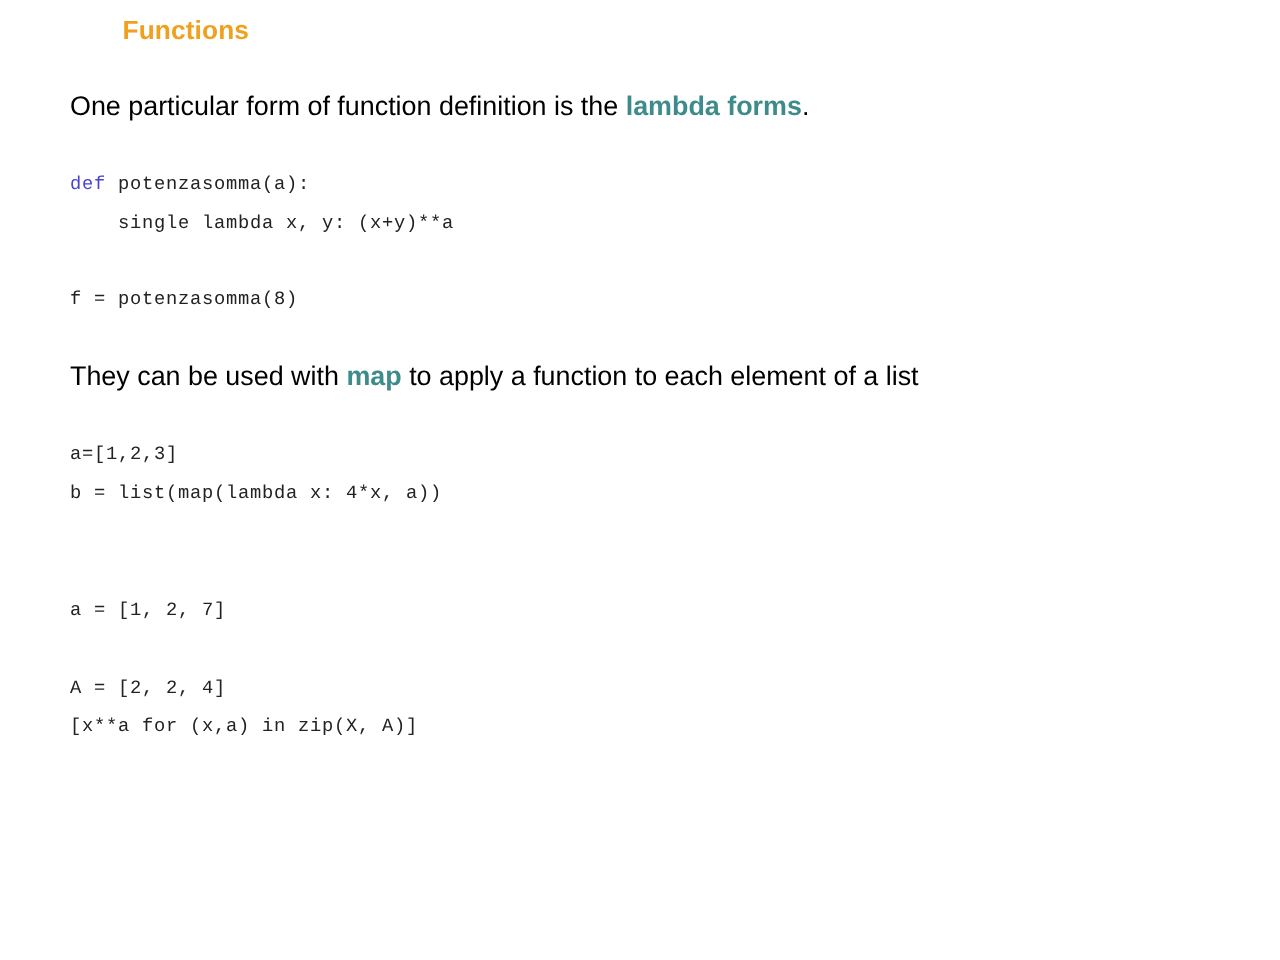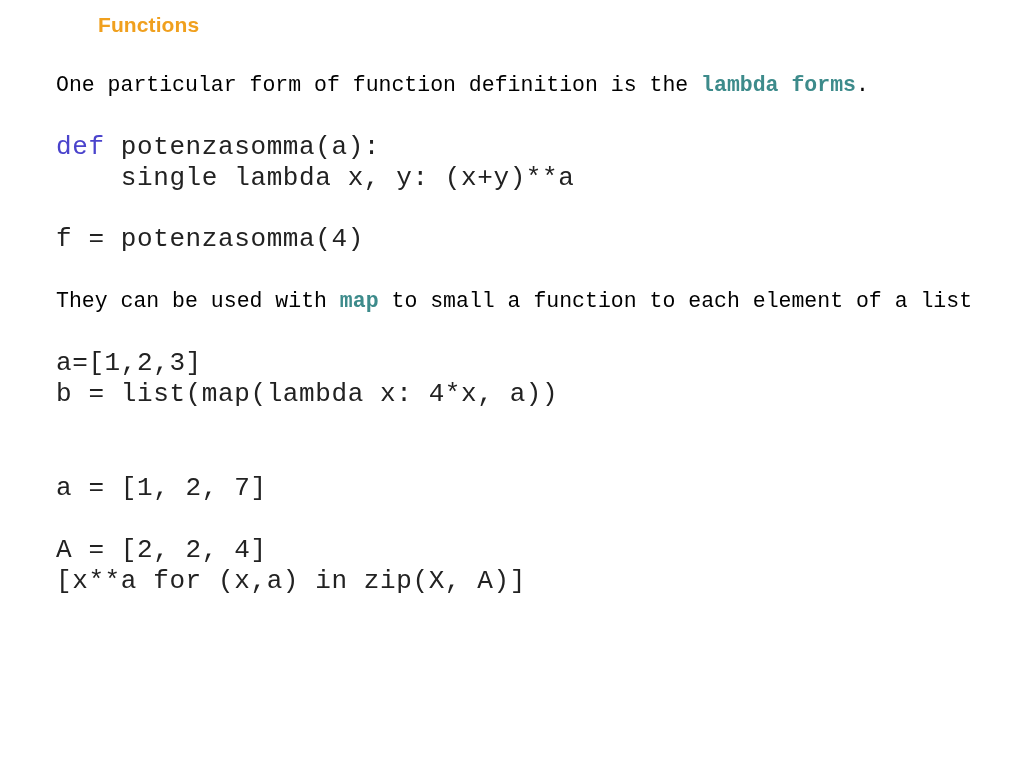--- a/index.html
+++ b/index.html
@@ -54,33 +54,33 @@
     white-space: pre-wrap;
   }
 
   .kw {
     color: #3d8b8b;
     font-weight: bold;
   }
 
   .code {
     font-family: "Liberation Mono", "DejaVu Sans Mono", monospace;
-    font-size: 26px;
+    font-size: 15px;
     line-height: 31px;
     color: #222222;
     white-space: pre;
     letter-spacing: 0.6px;
   }
 
   .code .def-kw {
     color: #4a43cc;
   }
 
   
-  .block { margin: 0; padding: 0; font-family: Liberation Mono, monospace; }
+  .block { margin: 0; padding: 0; }
 
   .gap-1 { height: 31px; }
   .gap-2 { height: 30px; }
   .gap-3 { height: 31px; }
   .gap-4 { height: 31px; }
   .gap-5 { height: 31px; }
   .gap-6 { height: 32px; }
   .gap-7 { height: 31px; }
 </style>
 </head>
@@ -94,25 +94,25 @@
 
     <div class="para block"><span>One particular form of function definition is the </span><span class="kw">lambda forms</span><span>.</span></div>
 
     <div class="gap-1"></div>
 
     <div class="code block"><span class="def-kw">def</span><span> potenzasomma(a):</span></div>
     <div class="code block">    single lambda x, y: (x+y)**a</div>
 
     <div class="gap-2"></div>
 
-    <div class="code block">f = potenzasomma(4)</div>
+    <div class="code block">f = potenzasomma(8)</div>
 
     <div class="gap-3"></div>
 
-    <div class="para block"><span>They can be used with </span><span class="kw">map</span><span> to small a function to each element of a list</span></div>
+    <div class="para block"><span>They can be used with </span><span class="kw">map</span><span> to apply a function to each element of a list</span></div>
 
     <div class="gap-4"></div>
 
     <div class="code block">a=[1,2,3]</div>
     <div class="code block">b = list(map(lambda x: 4*x, a))</div>
 
     <div class="gap-5"></div>
 
 
     <div class="gap-6"></div>

